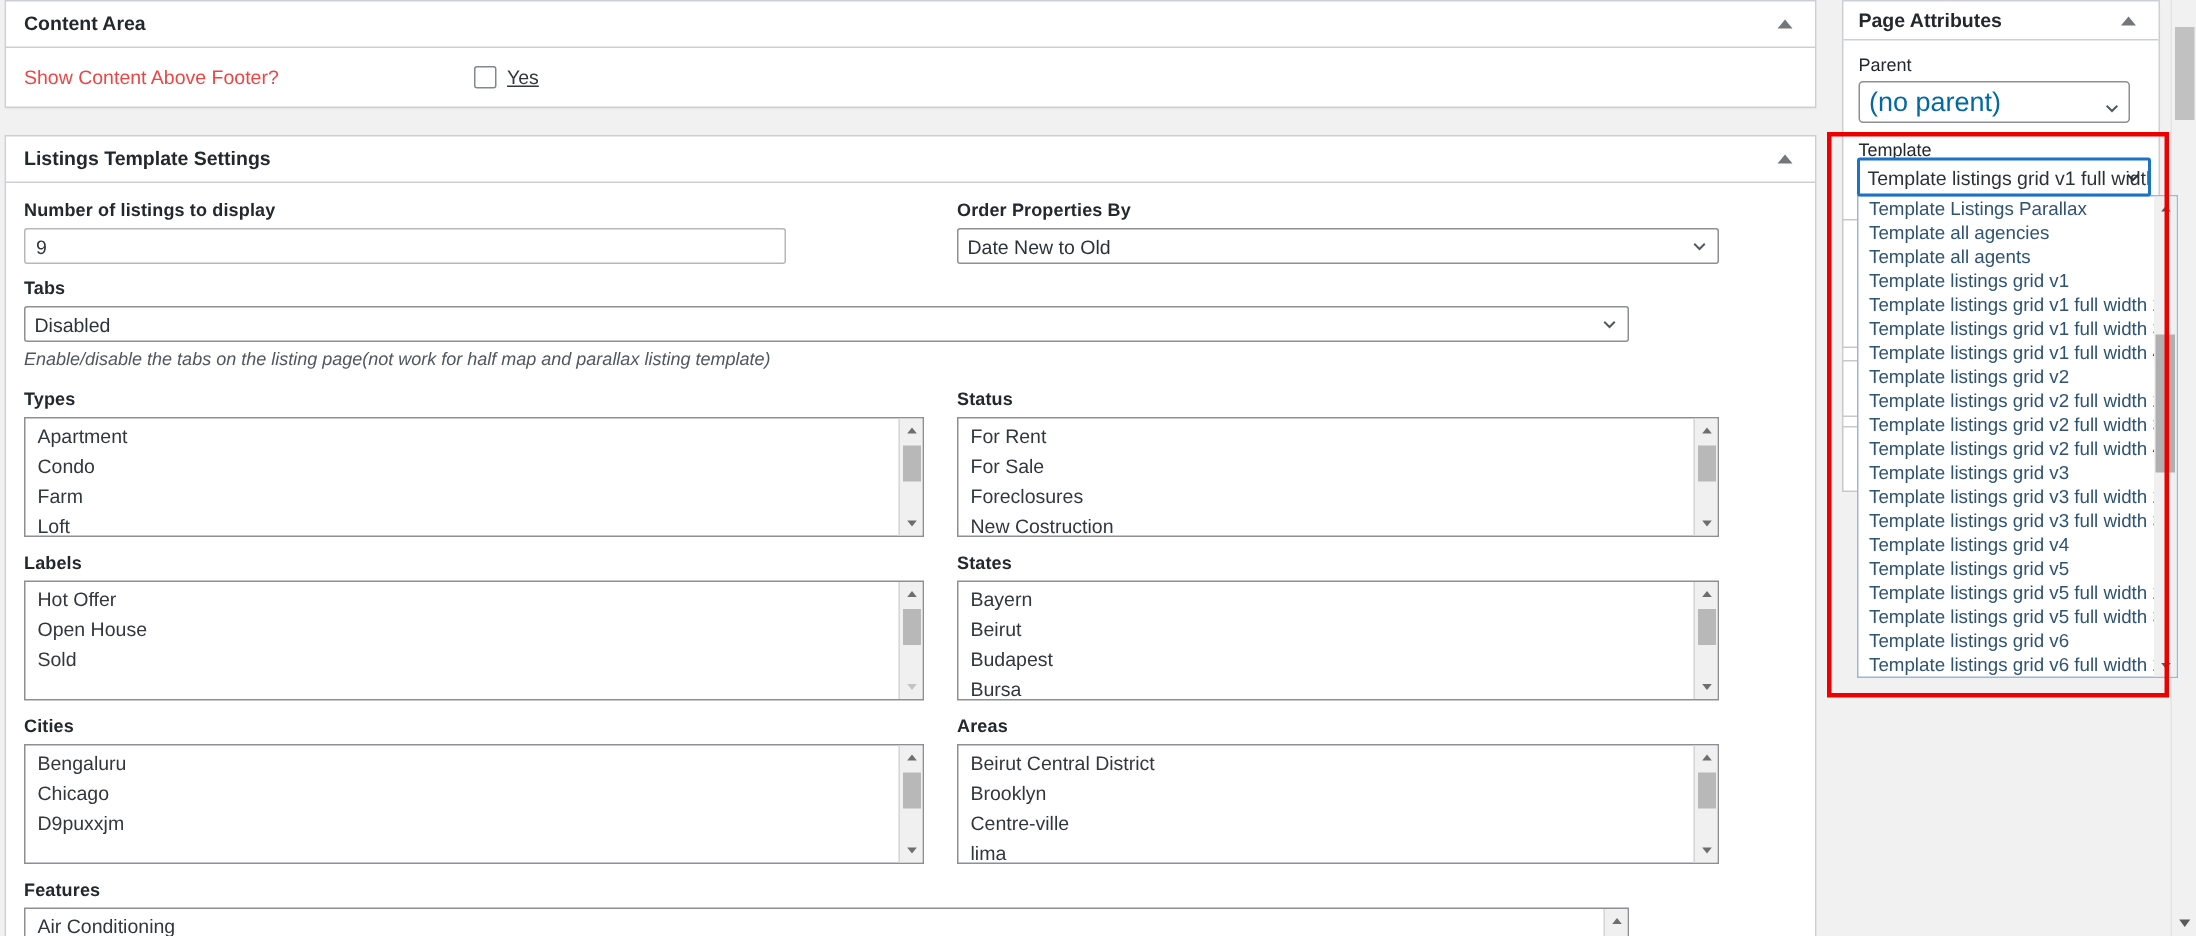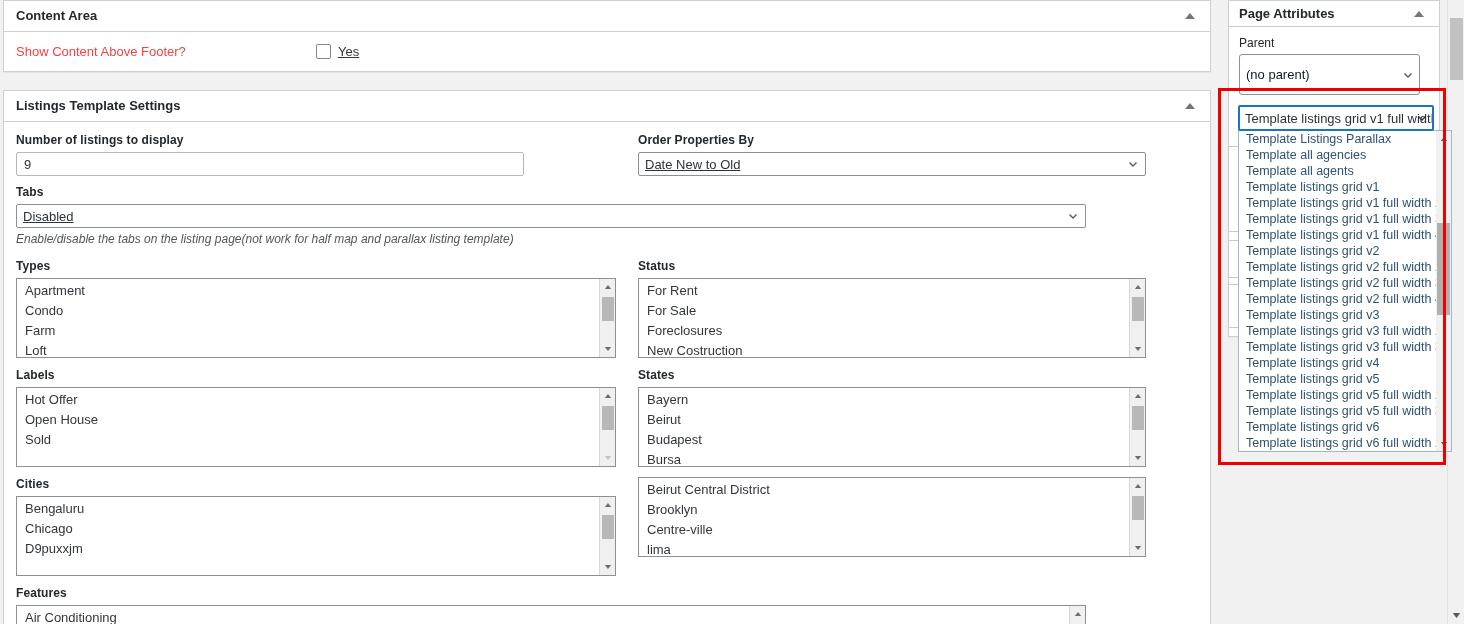--- a/index.html
+++ b/index.html
@@ -77,21 +77,21 @@
     padding: 0 7px;
   }
   .sel {
     position: relative;
     height: 24px;
     border: 1px solid #8c8f94; border-radius: 2px;
     background: #fff;
     display: flex; align-items: center;
     padding: 0 24px 0 6px;
     font-size: 13px; color: #2c3338;
-    overflow: hidden; white-space: nowrap; text-decoration: underline;
+    overflow: hidden; white-space: nowrap;
   }
   .sel .caret {
     position: absolute; right: 6px; top: 50%;
     transform: translateY(-50%);
     width: 12px; height: 12px; color: #50575e;
   }
   .sel-w508 { width: 508px; }
   .sel-w1070 { width: 1070px; }
 
   
@@ -142,25 +142,25 @@
     border-bottom: 1px solid #ccd0d4;
     display: flex; align-items: center; padding: 0 10px;
   }
   .side-title { font-size: 13px; font-weight: 600; color: #23282d; }
   .side-body { padding: 9px 10px 12px 10px; }
   .side-label {
     display: block; font-size: 12px; color: #23282d;
     margin-bottom: 4px;
   }
   .side-sel {
-    position: relative; width: 181px; height: 41px;
+    position: relative; width: 181px; height: 28px;
     border: 1px solid #8c8f94; border-radius: 3px;
     background: #fff; display: flex; align-items: center;
     padding: 0 22px 0 6px;
-    font-size: 13px; color: #0f172a;
+    font-size: 18px; color: #0369a1;
     white-space: nowrap; overflow: hidden;
   }
   .side-sel .caret { position: absolute; right: 5px; top: 50%; transform: translateY(-50%); width: 12px; height: 12px; color: #50575e; }
 
   
   .ghost-box {
     position: absolute;
     border: 1px solid #c9c9c9; background: #fff;
   }
 
@@ -430,20 +430,21 @@
                 <span class="lb-thumb" style="top:18px; height:24px;"></span>
                 <span class="lb-arrow down">
                   <svg width="8" height="6" viewBox="0 0 8 6">
                       <path d="M4 5 L.8 1 L7.2 1 Z" fill="#6e6e6e"></path>
                     </svg>
                 </span>
               </div>
             </div>
           </div>
           <div class="col-r">
+            <span class="field-label">Areas</span>
             <div class="listbox lb-w508r">
               <div class="lb-opts">
                 <div class="lb-opt">Beirut Central District</div>
                 <div class="lb-opt">Brooklyn</div>
                 <div class="lb-opt">Centre-ville</div>
                 <div class="lb-opt">lima</div>
               </div>
               <div class="lb-scroll">
                 <span class="lb-arrow up">
                   <svg width="8" height="6" viewBox="0 0 8 6">

